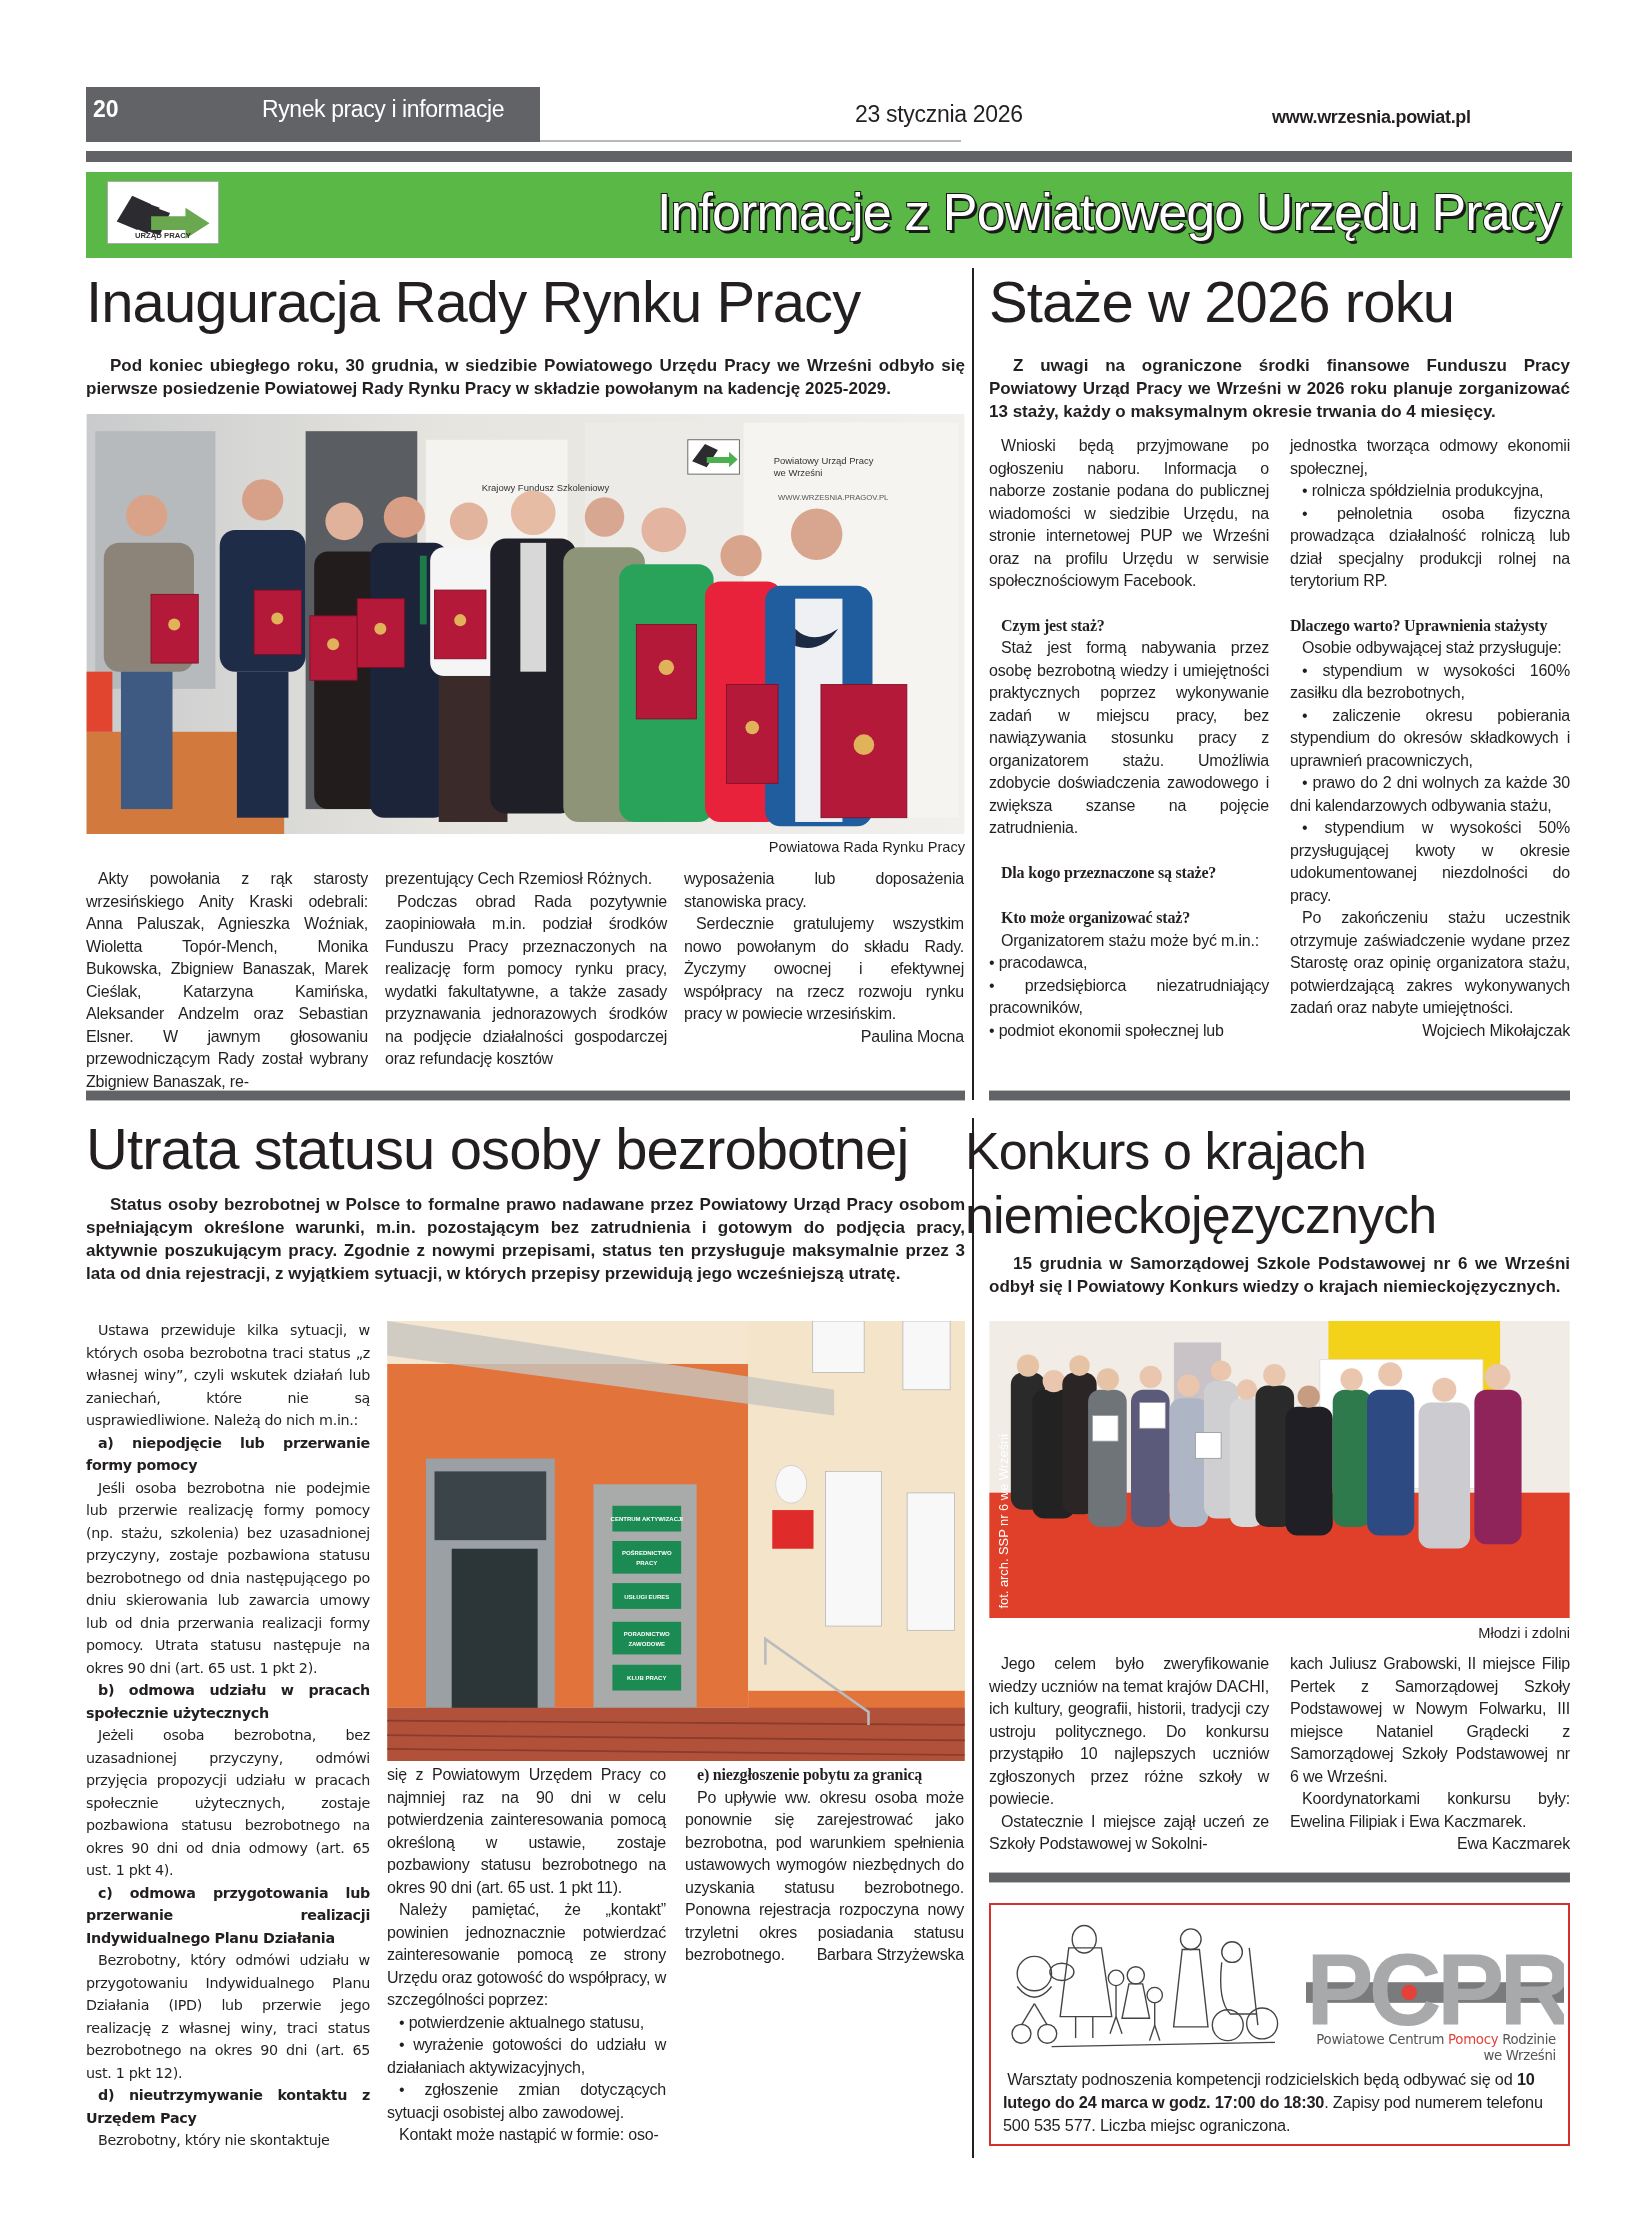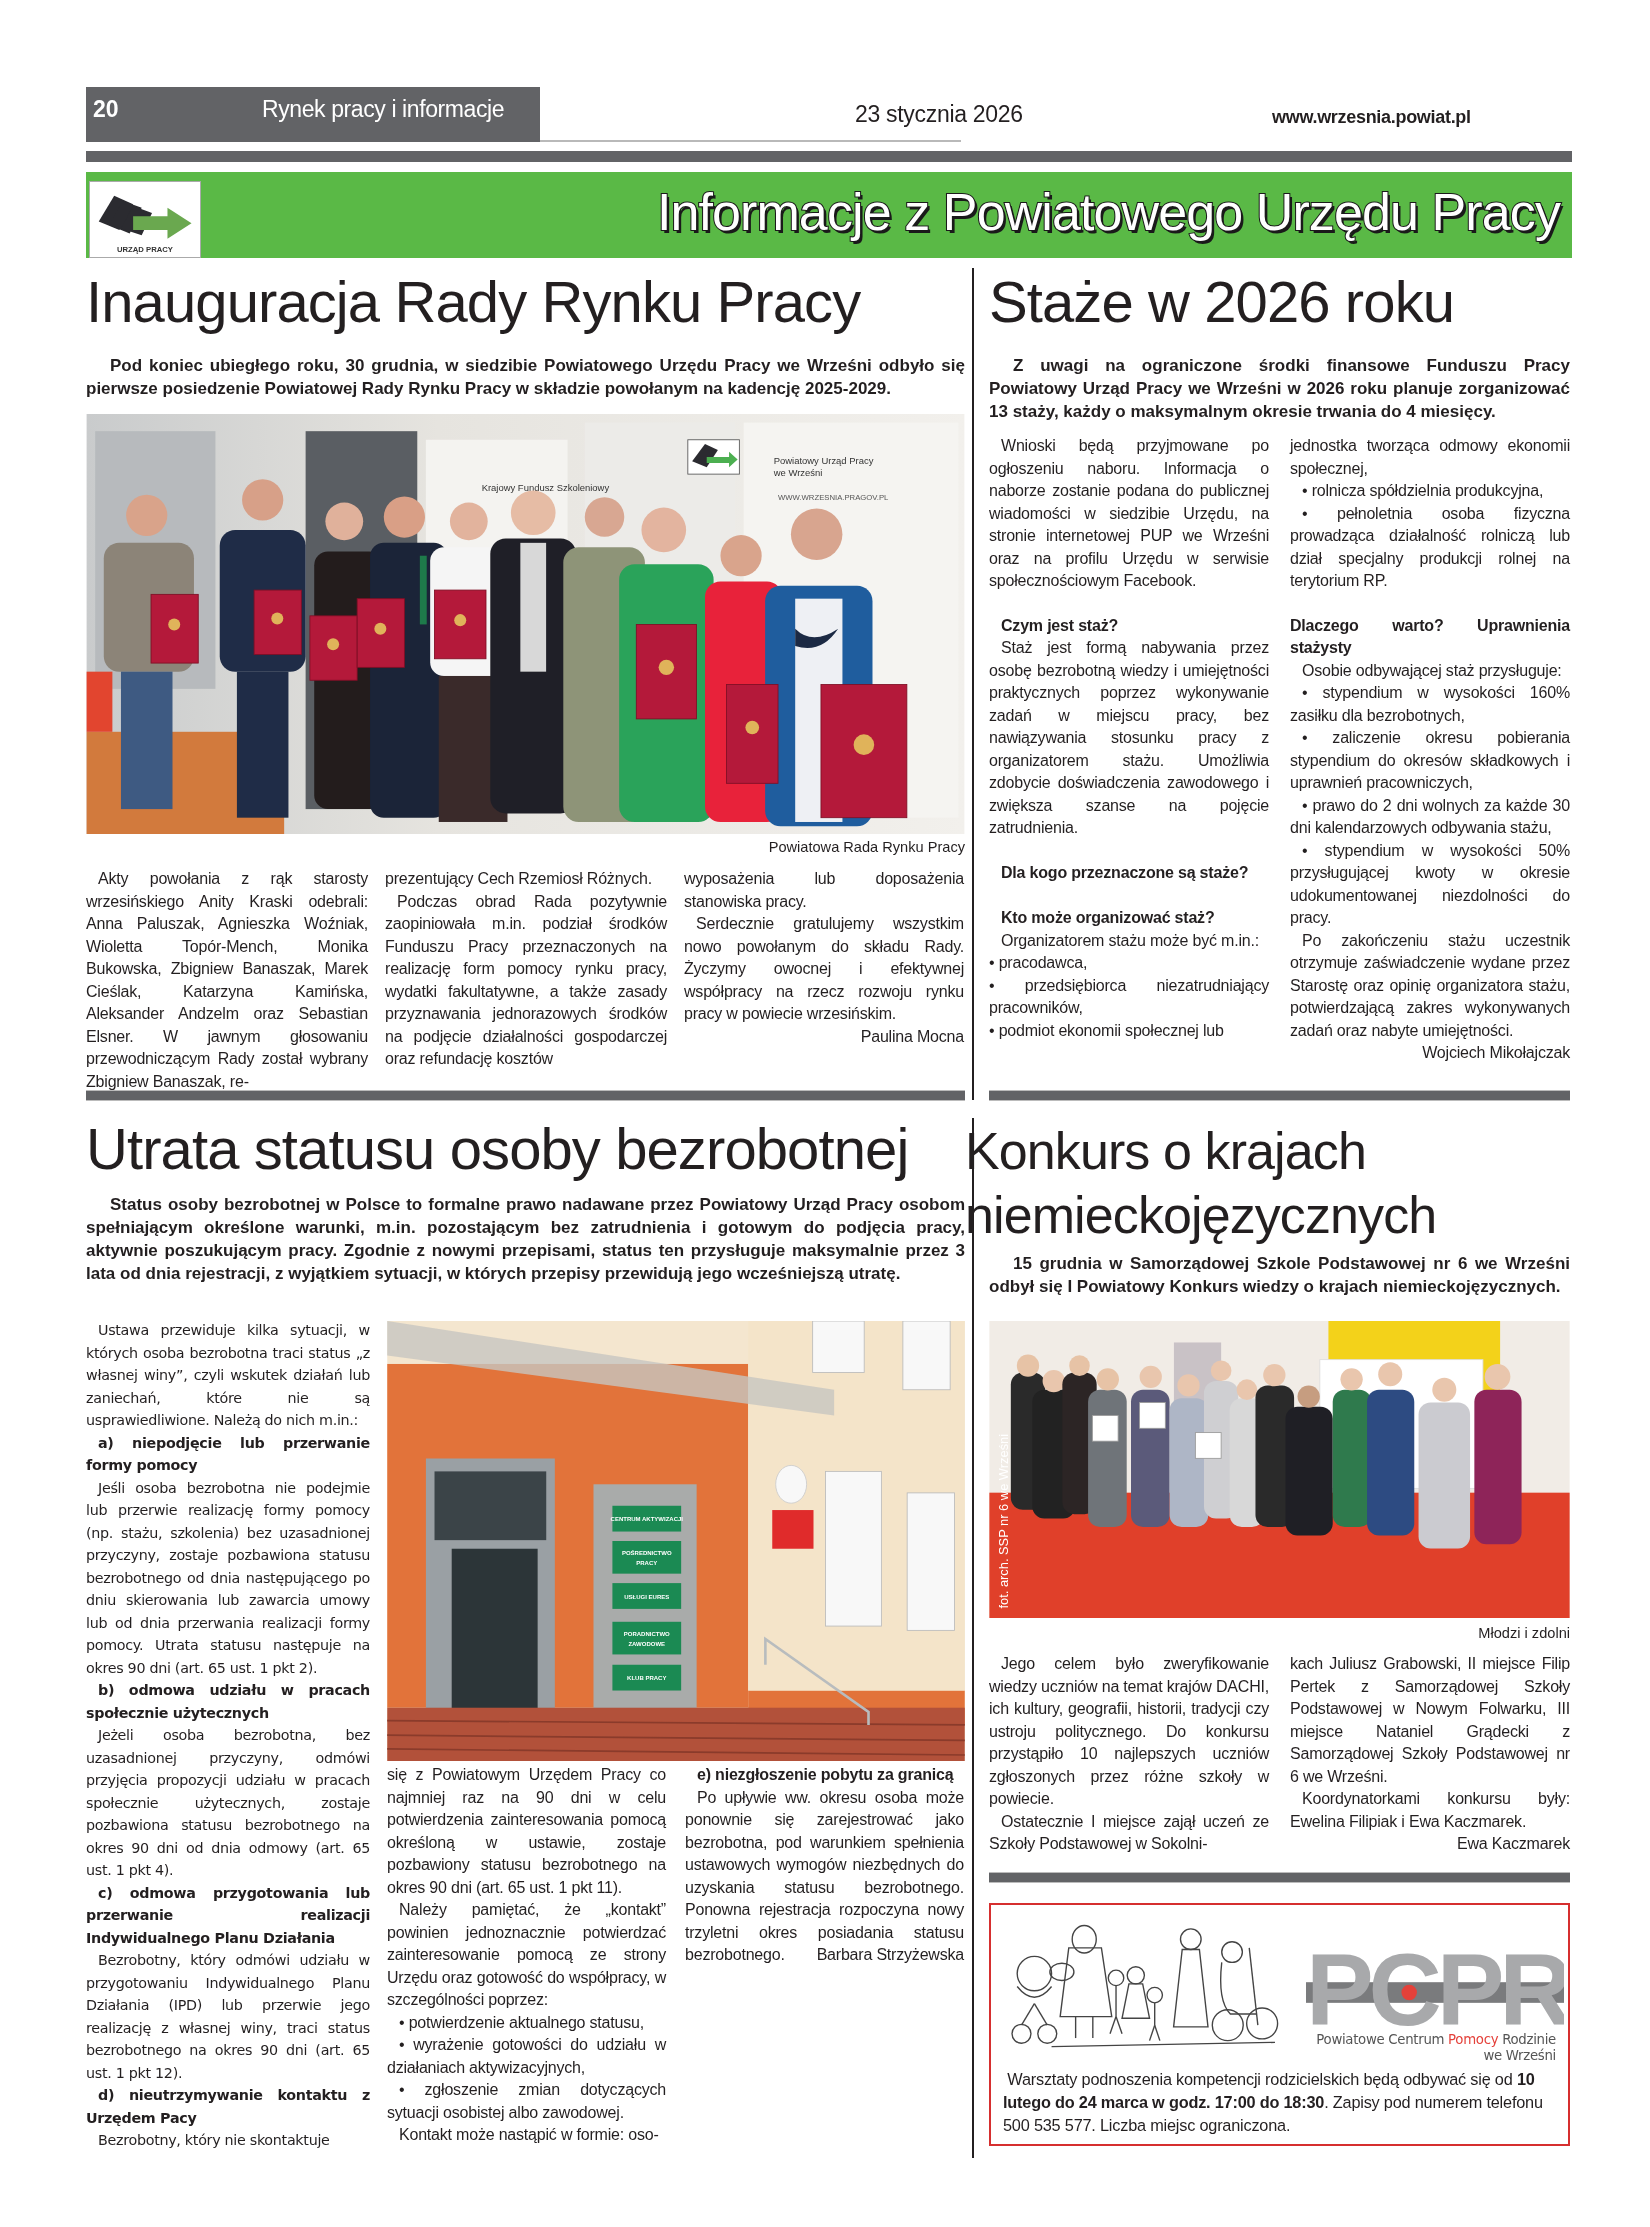--- a/index.html
+++ b/index.html
@@ -10,41 +10,41 @@
   .hdr-tab { position: absolute; left: 86px; top: 87px; width: 454px; height: 55px; background: #626366; }
   .hdr-page { position: absolute; left: 93px; top: 96px; font-size: 23px; font-weight: bold; color: #fff; }
   .hdr-section { position: absolute; left: 262px; top: 96px; font-size: 23px; color: #fff; font-family: "Liberation Sans Narrow", "Liberation Sans", sans-serif; letter-spacing: -0.4px; }
   .hdr-underline { position: absolute; left: 540px; top: 140px; width: 421px; height: 1.7px; background: #b9b9b9; }
   .hdr-date { position: absolute; left: 855px; top: 101px; font-size: 23px; color: #231f20; letter-spacing: -0.3px; }
   .hdr-url { position: absolute; left: 1272px; top: 107px; font-size: 18px; font-weight: bold; color: #231f20; letter-spacing: -0.3px; }
   .hdr-bar { position: absolute; left: 86px; top: 151px; width: 1486px; height: 11.2px; background: #626366; }
 
   
   .banner { position: absolute; left: 86px; top: 172px; width: 1486px; height: 86px; background: #5ab946; }
-  .banner-logo { position: absolute; left: 3px; top: 8.6px; width: 112px; height: 77px; background: #fff; border: 0.9px solid #aaa; }
+  .banner-logo { position: absolute; left: 21px; top: 8.6px; width: 112px; height: 63px; background: #fff; border: 0.9px solid #aaa; }
   .banner-logo svg { position: absolute; left: 0; top: 0; }
   .banner-logo-text { position: absolute; left: 0; width: 100%; bottom: 2.6px; text-align: center; font-size: 7.7px; font-weight: bold; color: #333; }
   .banner-title { position: absolute; right: 12px; top: 10.3px; font-size: 52px; color: #fff; font-family: "Liberation Sans Narrow", "Liberation Sans", sans-serif; letter-spacing: -0.9px;
     -webkit-text-stroke: 2.1px #1a1a1a; paint-order: stroke fill; text-shadow: 2.6px 2.6px 0 #1a1a1a; }
 
   
   .vrule { position: absolute; width: 1.7px; background: #231f20; }
 
   
   .atitle { position: absolute; font-size: 58px; line-height: 1.05; font-weight: normal; color: #231f20; letter-spacing: -0.9px; white-space: nowrap; }
   .lead { position: absolute; font-size: 17px; line-height: 23px; font-weight: bold; text-align: justify; color: #231f20; }
   .lead .ind { display: inline-block; width: 24px; }
 
   
   .col { position: absolute; font-size: 16px; line-height: 22.5px; text-align: justify; color: #231f20; letter-spacing: -0.2px; }
   .col p { text-indent: 12px; }
   .col p.noind { text-indent: 0; }
   .col p.bul { text-indent: 12px; }
   .col .gap { height: 22.4px; }
-  .col h4 { font-size: 16px; font-weight: bold; text-indent: 12px; }
+  .col h4 { font-size: 16px; font-weight: bold; text-indent: 12px; font-family: Liberation Serif, serif; }
   .col h4.noind { text-indent: 0; }
   .col .sig { text-align: right; text-indent: 0; }
   .col .wide { font-family: "DejaVu Sans", sans-serif; font-size: 14.3px; letter-spacing: -0.3px; }
   .caption { position: absolute; font-size: 14.6px; color: #231f20; text-align: right; }
 
   
   .photo { position: absolute; overflow: hidden; }
   .photo svg { display: block; }
 
   

